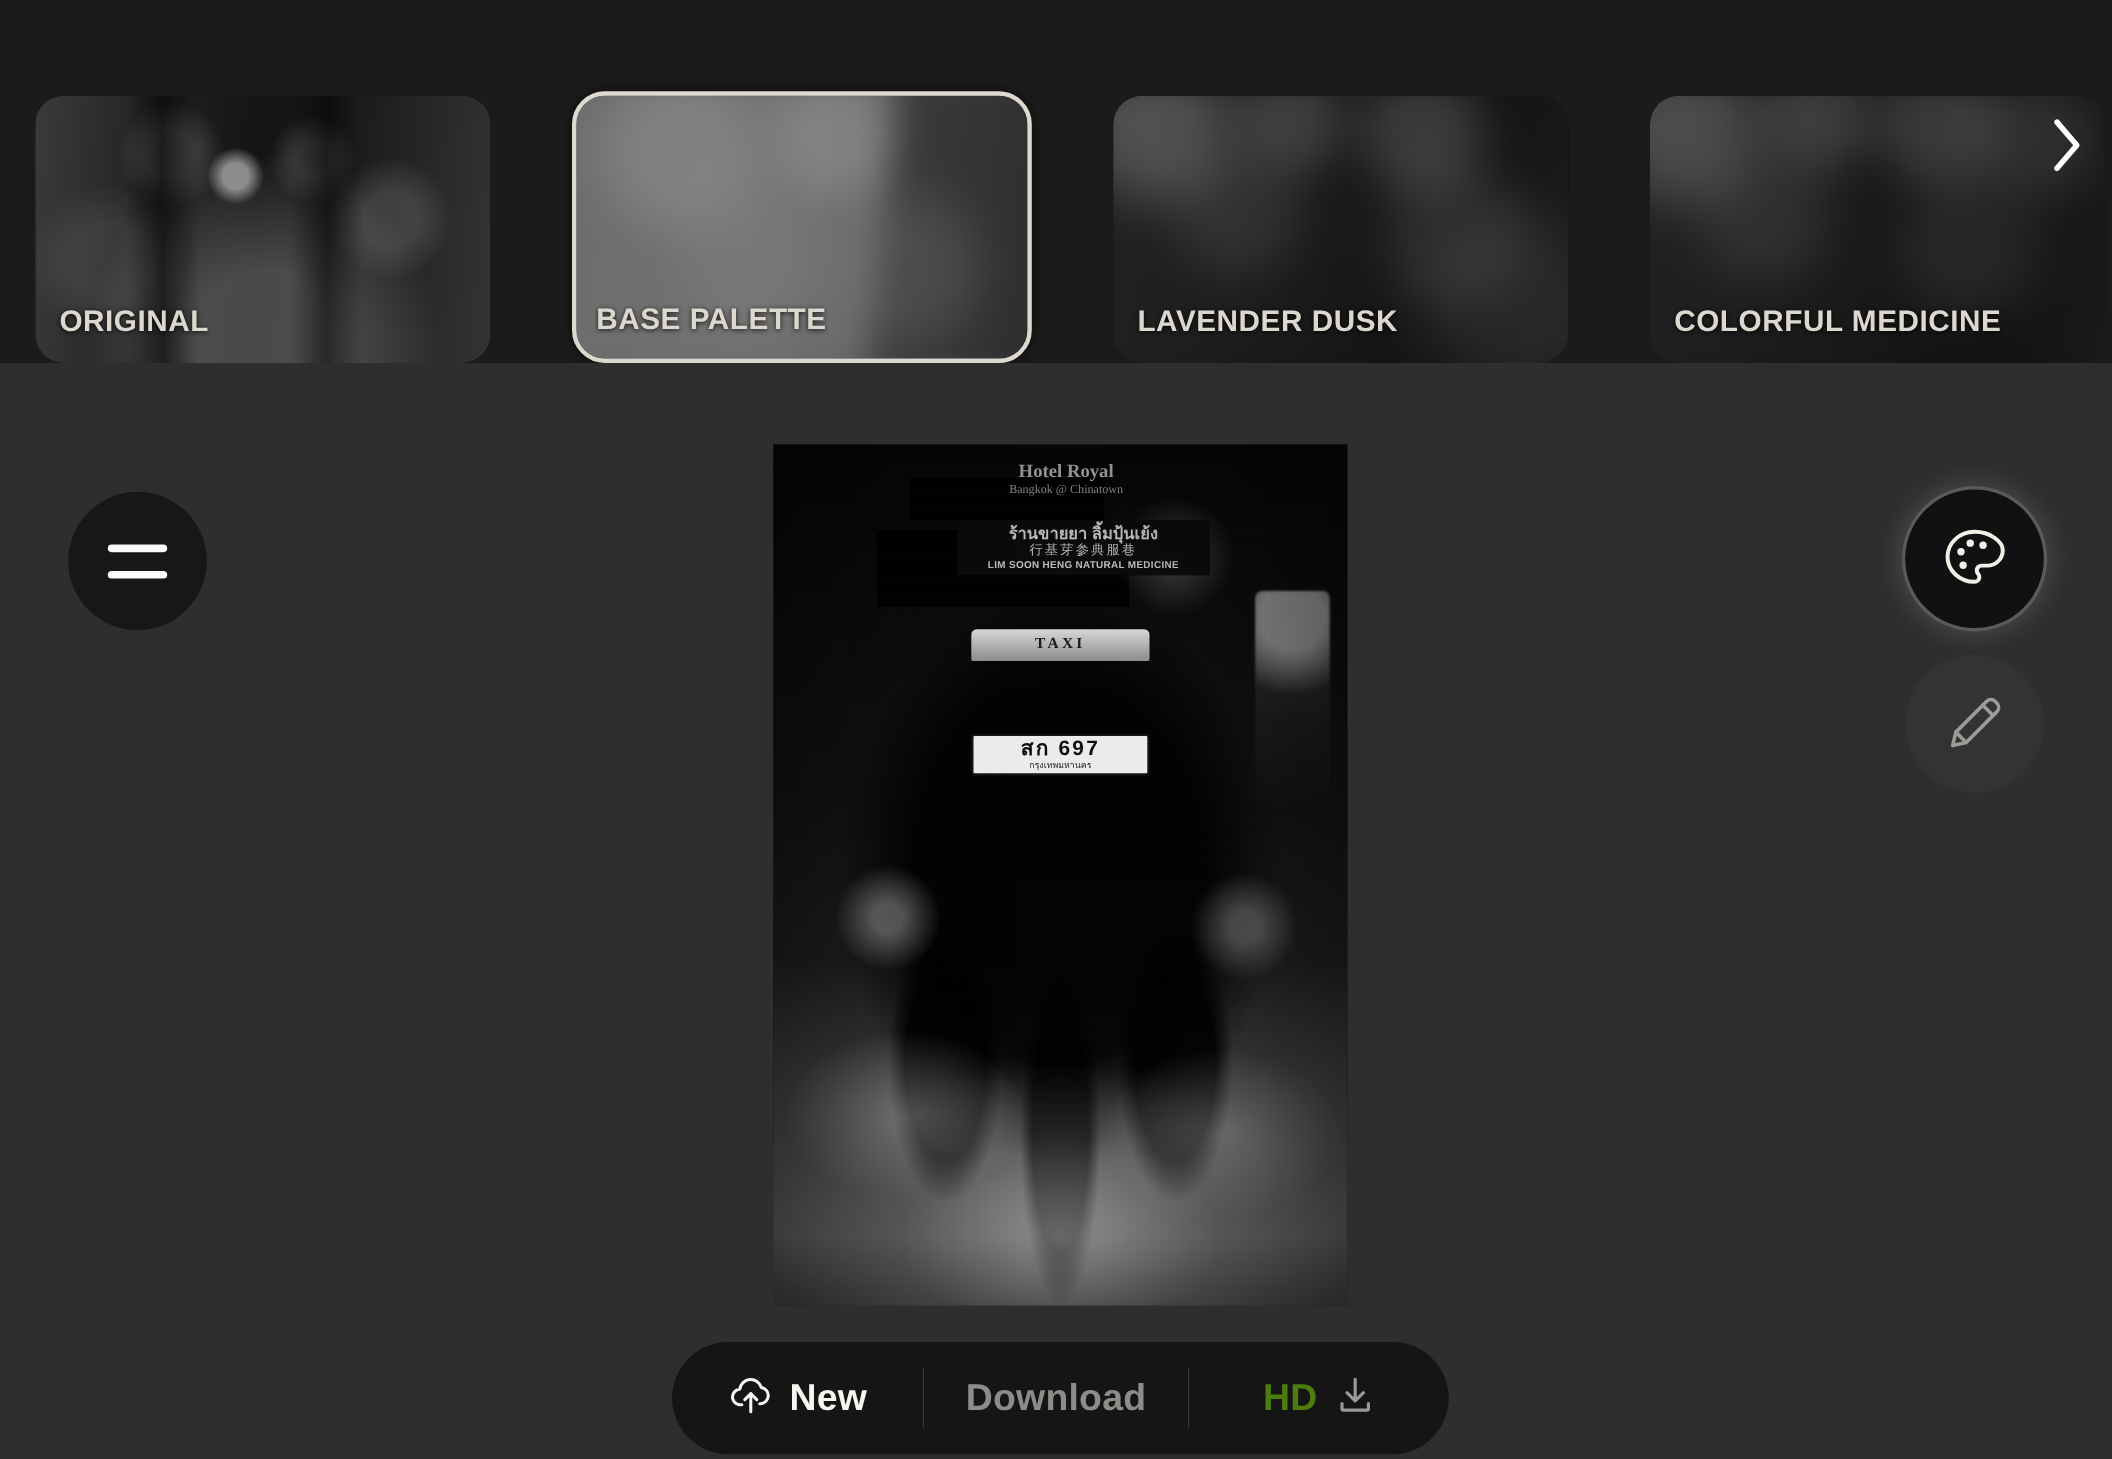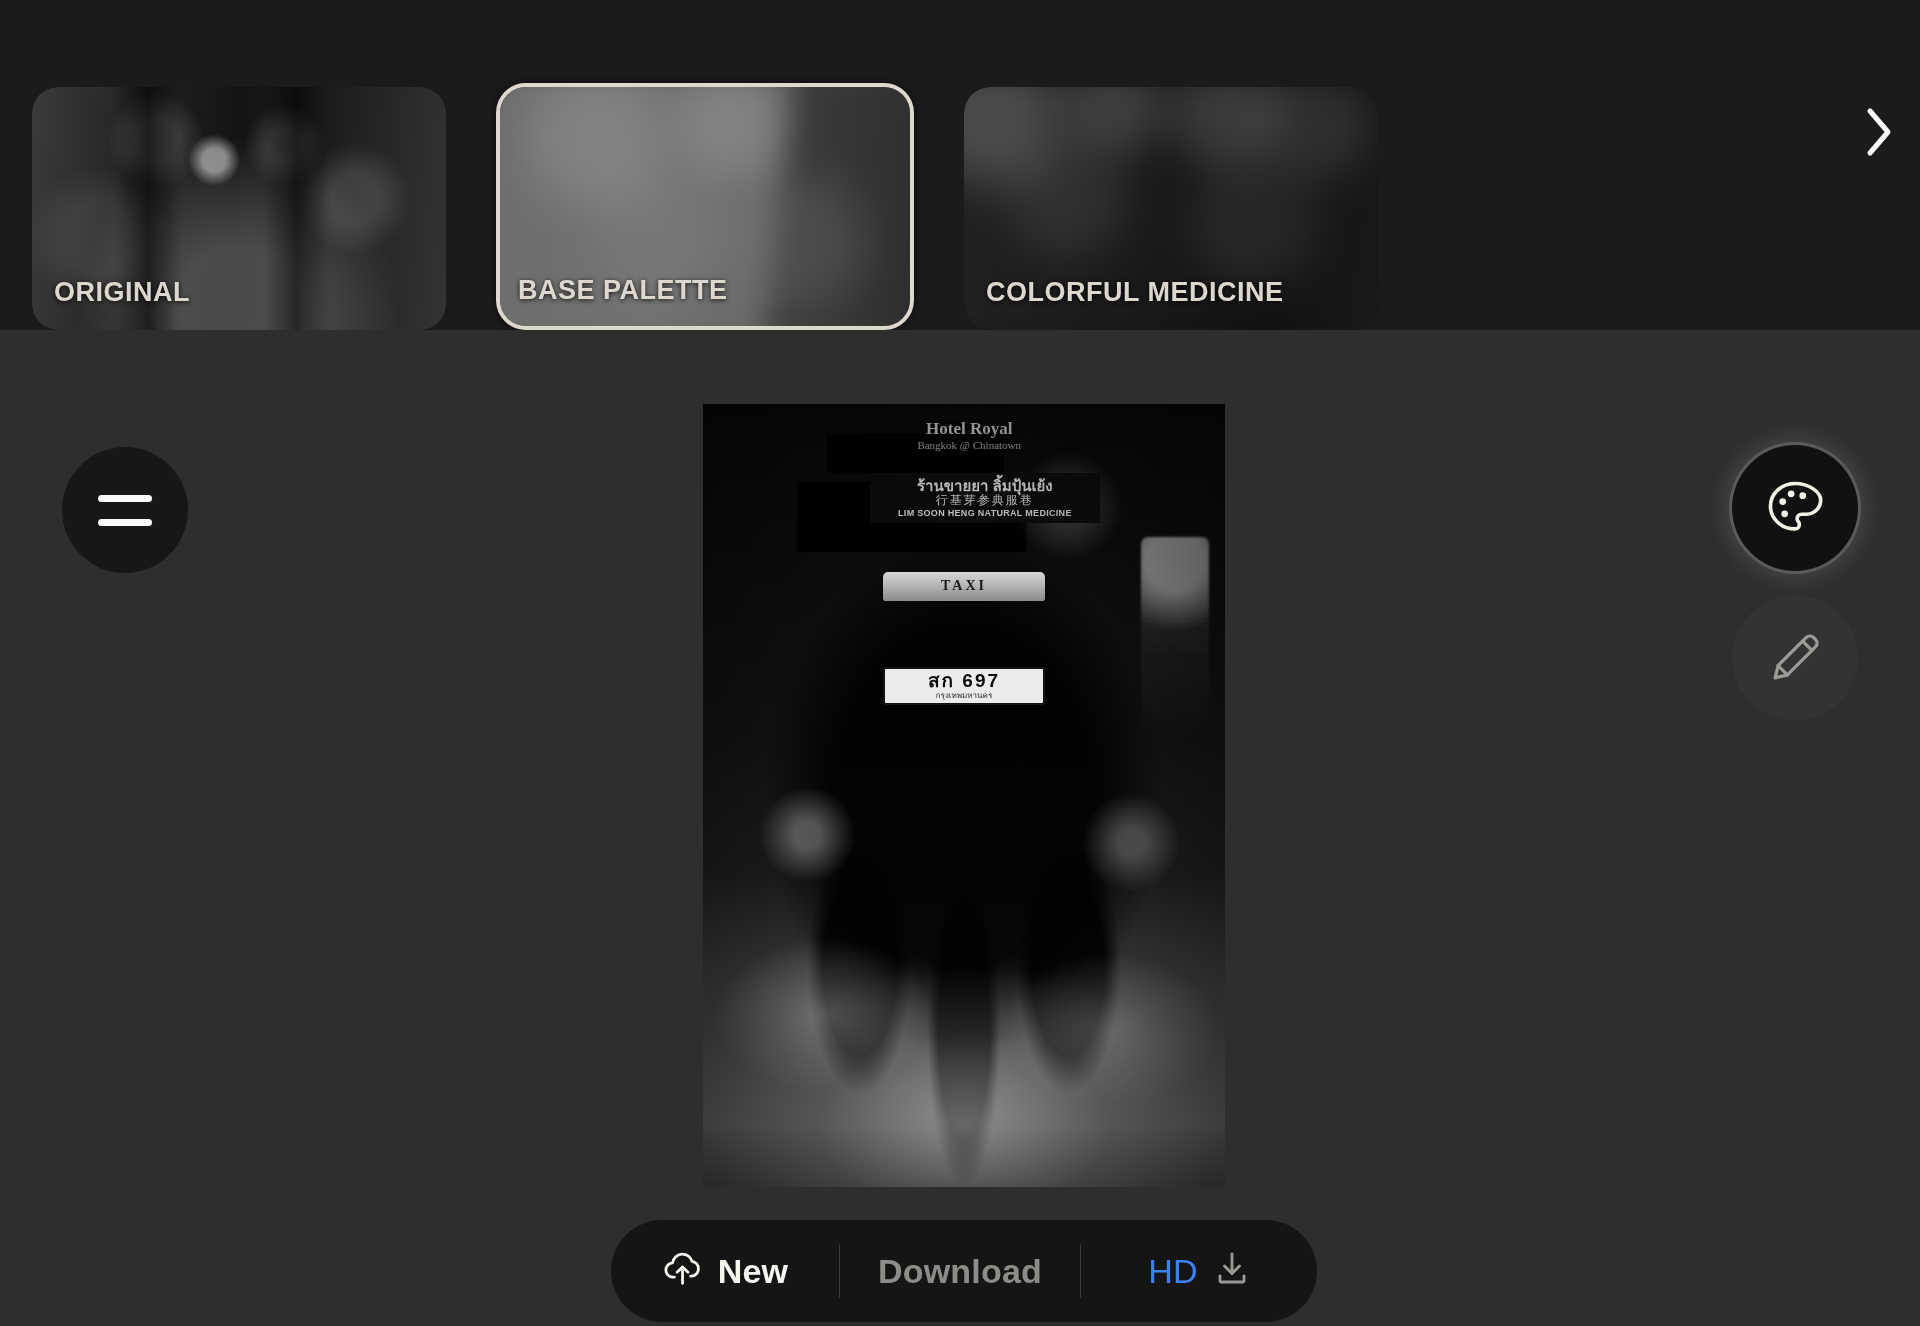--- a/index.html
+++ b/index.html
@@ -42,21 +42,21 @@
     position: relative;
     margin-top: 30px;
     width: 414px;
     height: 243px;
     border-radius: 26px;
     overflow: hidden;
     flex: 0 0 auto;
     background: #141414;
   }
   .filter-card.first { margin-left: 32px; }
-  .filter-card + .filter-card { margin-left: 50px; }
+  .filter-card + .filter-card { margin-left: 74px; }
 
   .filter-card .thumb {
     position: absolute;
     inset: 0;
     border-radius: 26px;
     overflow: hidden;
   }
 
   .filter-card.selected {
     width: 418px;
@@ -380,21 +380,21 @@
   #action-download { flex: 0 0 240px; }
   #action-hd { flex: 0 0 238px; }
 
   .action .label {
     font-size: 34px;
     font-weight: bold;
     letter-spacing: .2px;
   }
   #action-new .label { color: #f7f5f0; }
   #action-download .label { color: #8e8c88; font-weight: bold; }
-  #action-hd .label { color: #3b82f6; font-weight: normal; }
+  #action-hd .label { color: #4d7c0f; font-weight: bold; }
 
   .divider {
     width: 1px;
     margin: 24px 0;
     background: #3a3a3a;
     flex: 0 0 1px;
   }
 </style>
 </head>
 <body>
@@ -411,20 +411,26 @@
         <span class="filter-label">ORIGINAL</span>
       </div>
 
       <div class="filter-card selected">
         <div class="thumb">
           <div class="art-base"></div>
         </div>
         <span class="filter-label">BASE PALETTE</span>
       </div>
 
+      <div class="filter-card">
+        <div class="thumb">
+          <div class="art-dusk"></div>
+        </div>
+        <span class="filter-label">LAVENDER DUSK</span>
+      </div>
 
       <div class="filter-card">
         <div class="thumb">
           <div class="art-memories"></div>
         </div>
         <span class="filter-label">COLORFUL MEDICINE</span>
       </div>
 
     </div>
 

